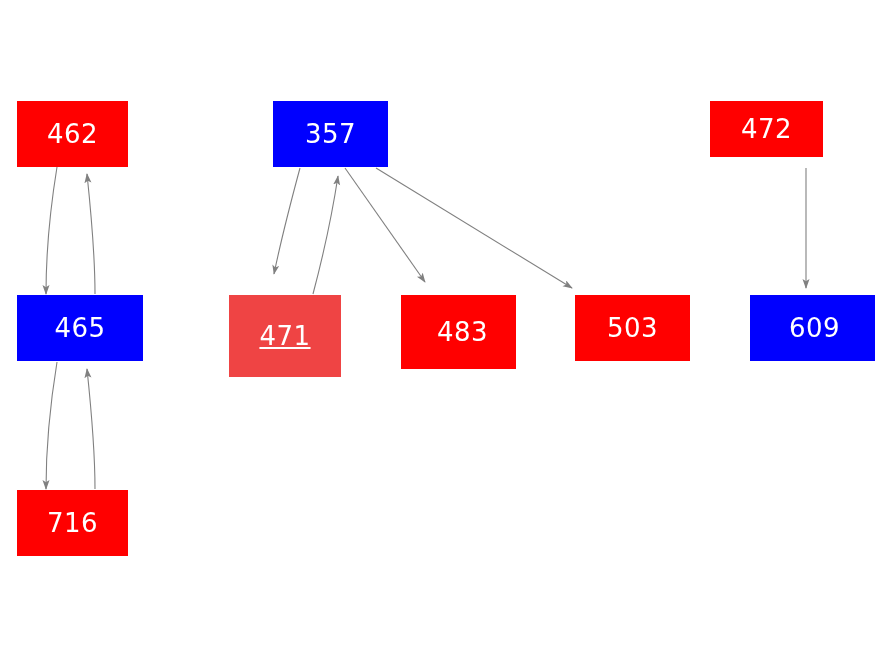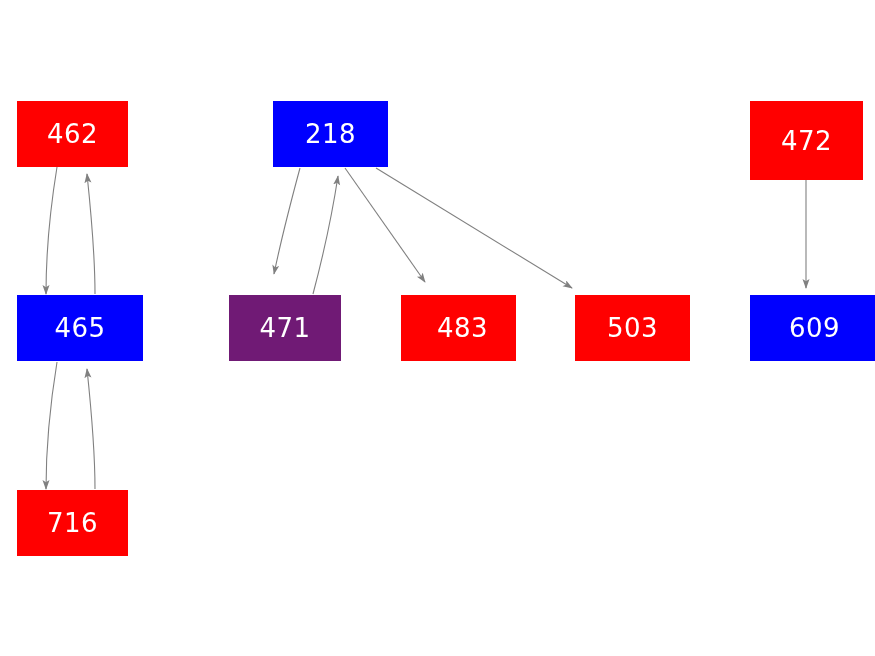--- a/index.html
+++ b/index.html
@@ -71,36 +71,36 @@
 
   <div class="graph-node" style="left: 17px; top: 295px; width: 126px; height: 66px; background: rgb(0, 0, 255); color: rgb(255, 255, 255);">
     <span class="node-label">465</span>
   </div>
 
   <div class="graph-node" style="left: 17px; top: 490px; width: 111px; height: 66px; background: rgb(255, 0, 0); color: rgb(255, 255, 255);">
     <span class="node-label">716</span>
   </div>
 
   <div class="graph-node" style="left: 273px; top: 101px; width: 115px; height: 66px; background: rgb(0, 0, 255); color: rgb(255, 255, 255);">
-    <span class="node-label">218</span>
+    <span class="node-label">357</span>
   </div>
 
-  <div class="graph-node" style="left: 229px; top: 295px; width: 112px; height: 66px; background: #701a75; color: rgb(255, 255, 255);">
+  <div class="graph-node" style="left: 229px; top: 295px; width: 112px; height: 82px; background: #ef4444; color: rgb(255, 255, 255); text-decoration: underline;">
     <span class="node-label">471</span>
   </div>
 
-  <div class="graph-node" style="left: 401px; top: 295px; width: 115px; height: 66px; background: rgb(255, 0, 0); color: rgb(255, 255, 255); padding-left: 8px;">
+  <div class="graph-node" style="left: 401px; top: 295px; width: 115px; height: 74px; background: rgb(255, 0, 0); color: rgb(255, 255, 255); padding-left: 8px;">
     <span class="node-label">483</span>
   </div>
 
   <div class="graph-node" style="left: 575px; top: 295px; width: 115px; height: 66px; background: rgb(255, 0, 0); color: rgb(255, 255, 255);">
     <span class="node-label">503</span>
   </div>
 
-  <div class="graph-node" style="left: 750px; top: 101px; width: 113px; height: 79px; background: rgb(255, 0, 0); color: rgb(255, 255, 255);">
+  <div class="graph-node" style="left: 710px; top: 101px; width: 113px; height: 56px; background: rgb(255, 0, 0); color: rgb(255, 255, 255);">
     <span class="node-label">472</span>
   </div>
 
   <div class="graph-node" style="left: 750px; top: 295px; width: 129px; height: 66px; background: rgb(0, 0, 255); color: rgb(255, 255, 255);">
     <span class="node-label">609</span>
   </div>
 
 </div>
 
 </body></html>

